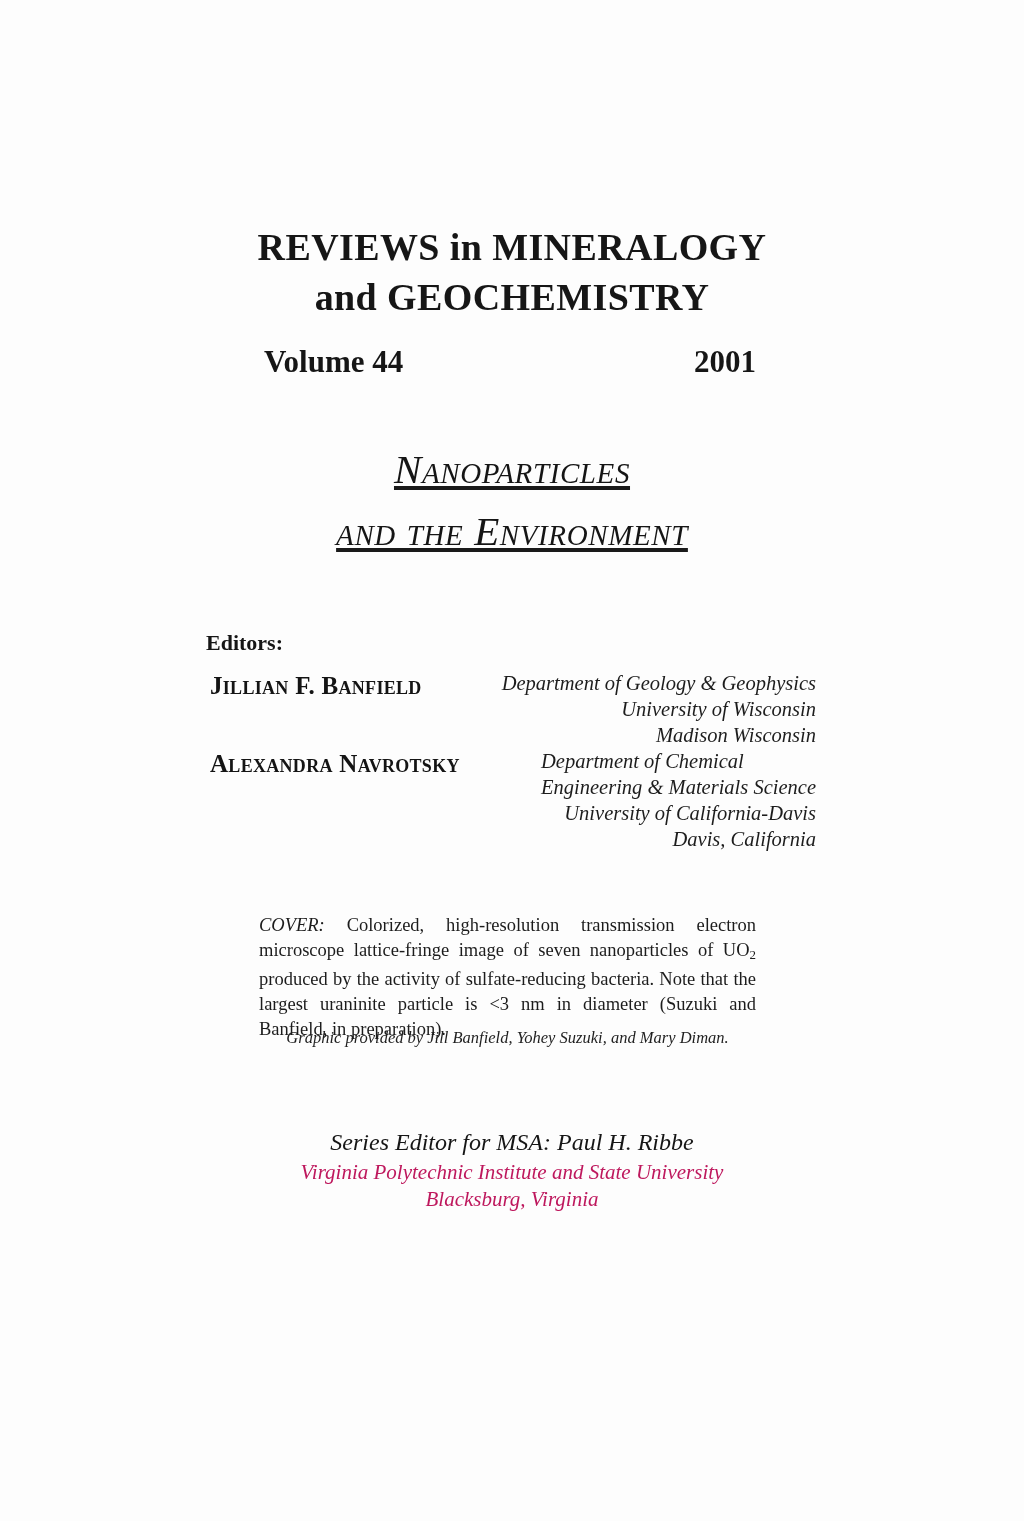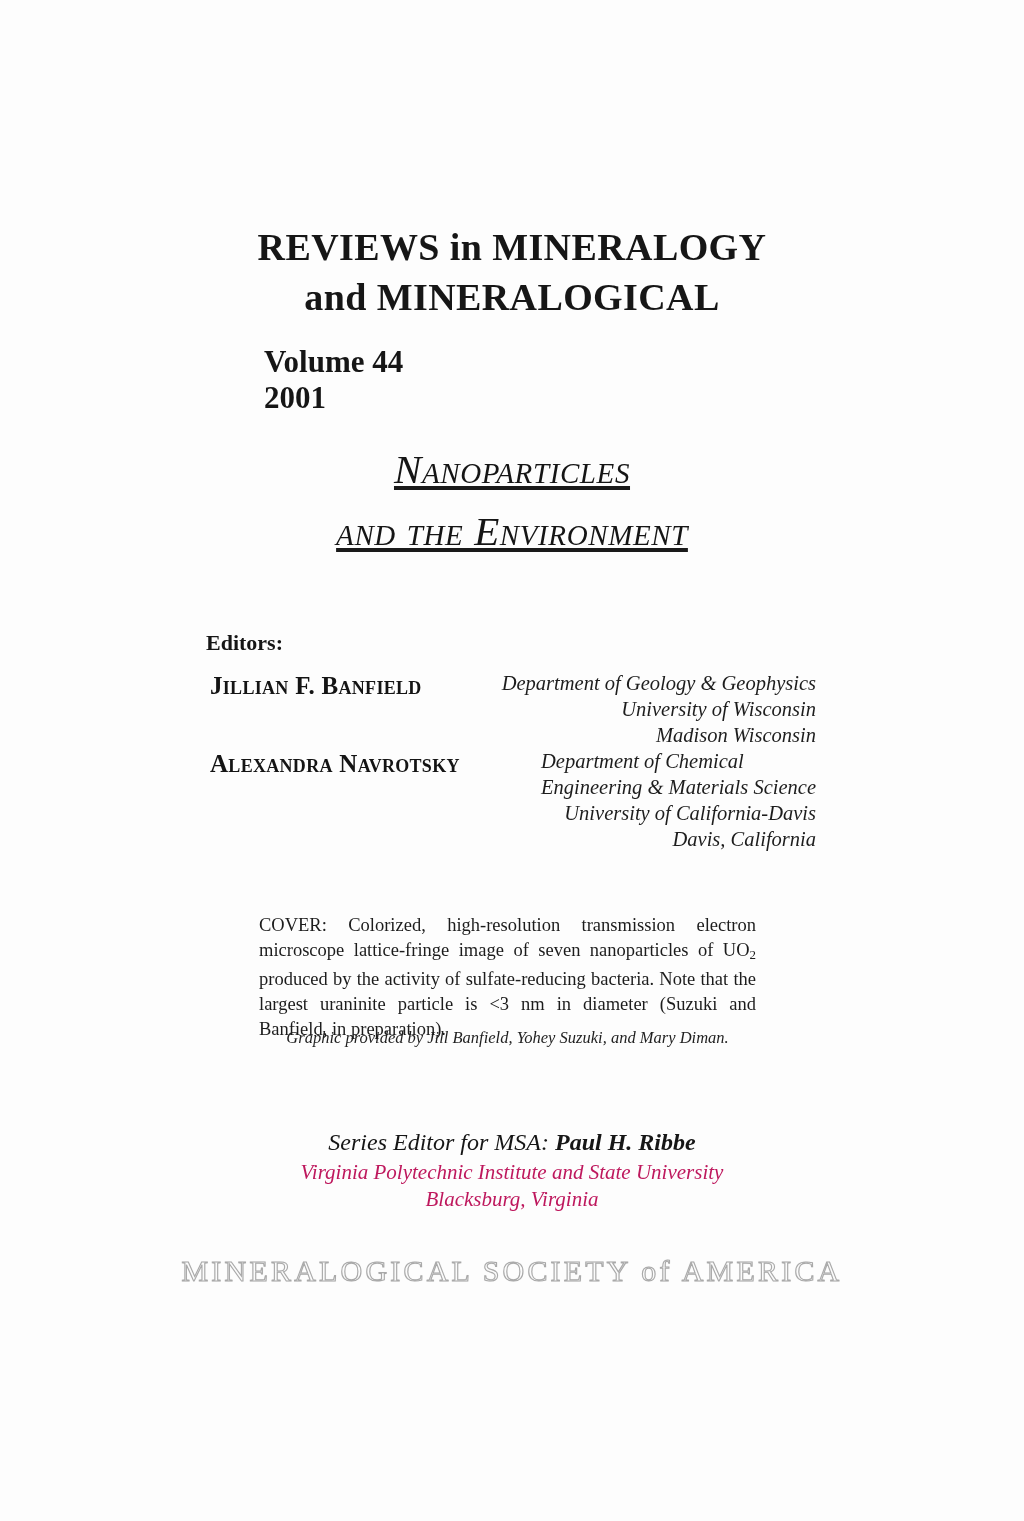--- a/index.html
+++ b/index.html
@@ -44,21 +44,20 @@
 
   
   .volume-row {
     position: absolute;
     left: 264px;
     top: 344px;
     width: 492px;
     display: flex;
     justify-content: space-between;
     align-items: baseline;
-    flex-direction: column;
   }
   .volume-label, .year-label {
     font-weight: bold;
     font-size: 31px;
     line-height: 36px;
     color: #161616;
     white-space: nowrap;
   }
 
   
@@ -131,20 +130,21 @@
     left: 259px;
     top: 913px;
     width: 497px;
     text-align: justify;
     text-justify: inter-word;
     font-size: 18.5px;
     line-height: 25px;
     color: #1c1c1c;
   }
   .cover-note .cover-label {
+    font-style: italic;
   }
   .cover-note sub {
     font-size: 0.7em;
     vertical-align: -0.25em;
   }
   .credit-line {
     position: absolute;
     left: 259px;
     top: 1027px;
     width: 497px;
@@ -163,21 +163,21 @@
     width: 700px;
     text-align: center;
   }
   .series-editor-line {
     font-style: italic;
     font-size: 24px;
     line-height: 33px;
     color: #161616;
   }
   .series-editor-line .series-editor-name {
-    font-weight: bold;
+    font-weight: normal;
     font-style: italic;
     margin-top: 36px;
   }
   .series-affil {
     font-style: italic;
     font-size: 21px;
     line-height: 27px;
     color: #be185d;
   }
 
@@ -197,21 +197,21 @@
     text-shadow: 0 0 1px rgba(170,170,170,0.55);
   }
 </style>
 </head>
 <body>
 
 <div class="page">
 
   <div class="masthead">
     <div class="masthead-line">REVIEWS in MINERALOGY</div>
-    <div class="masthead-line">and MINERALOGICAL</div>
+    <div class="masthead-line">and GEOCHEMISTRY</div>
   </div>
 
   <div class="volume-row">
     <div class="volume-label">Volume 44</div>
     <div class="year-label">2001</div>
   </div>
 
   <div class="booktitle">
     <div class="booktitle-line">Nanoparticles</div>
     <div class="booktitle-line">and the Environment</div>
@@ -246,15 +246,14 @@
   <div class="credit-line">Graphic provided by Jill Banfield, Yohey Suzuki, and Mary Diman.</div>
 
   <div class="series-block">
     <div class="series-editor-line">
       <span>Series Editor for MSA: </span><span class="series-editor-name">Paul H. Ribbe</span>
     </div>
     <div class="series-affil">Virginia Polytechnic Institute and State University</div>
     <div class="series-affil">Blacksburg, Virginia</div>
   </div>
 
-  <div class="publisher">MINERALOGICAL SOCIETY of AMERICA</div>
 
 </div>
 
 </body></html>

